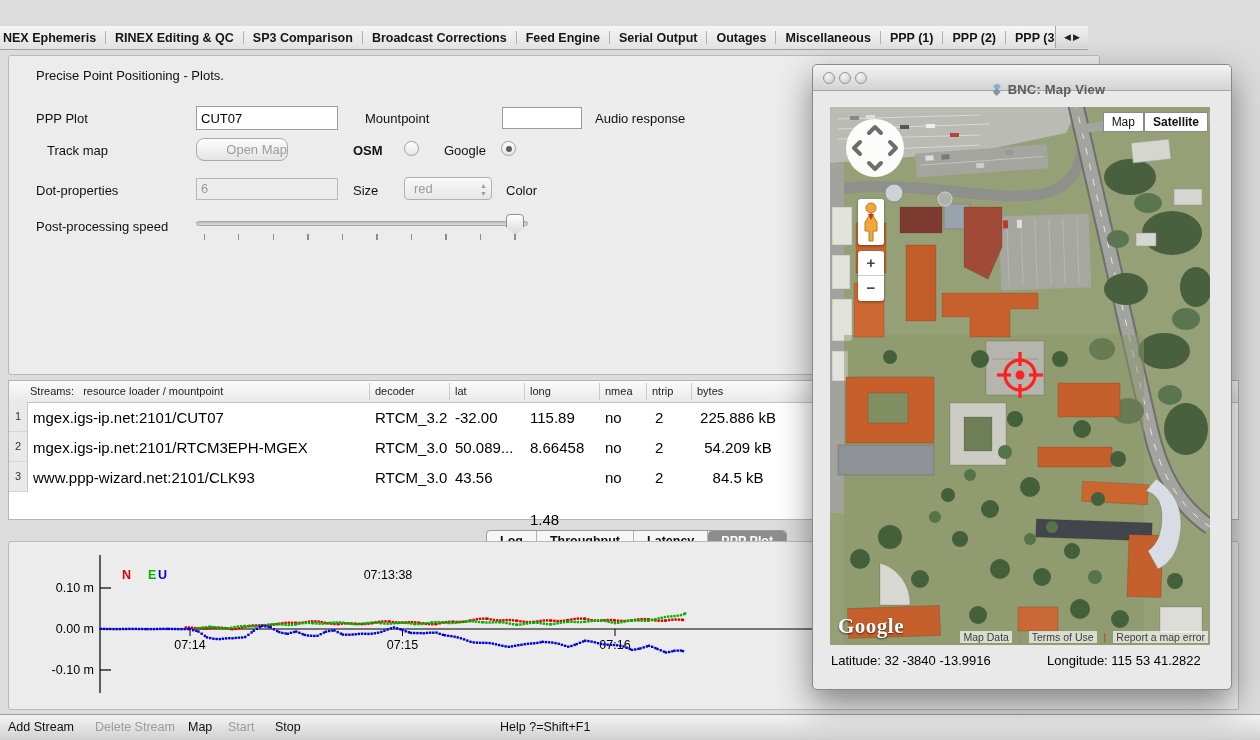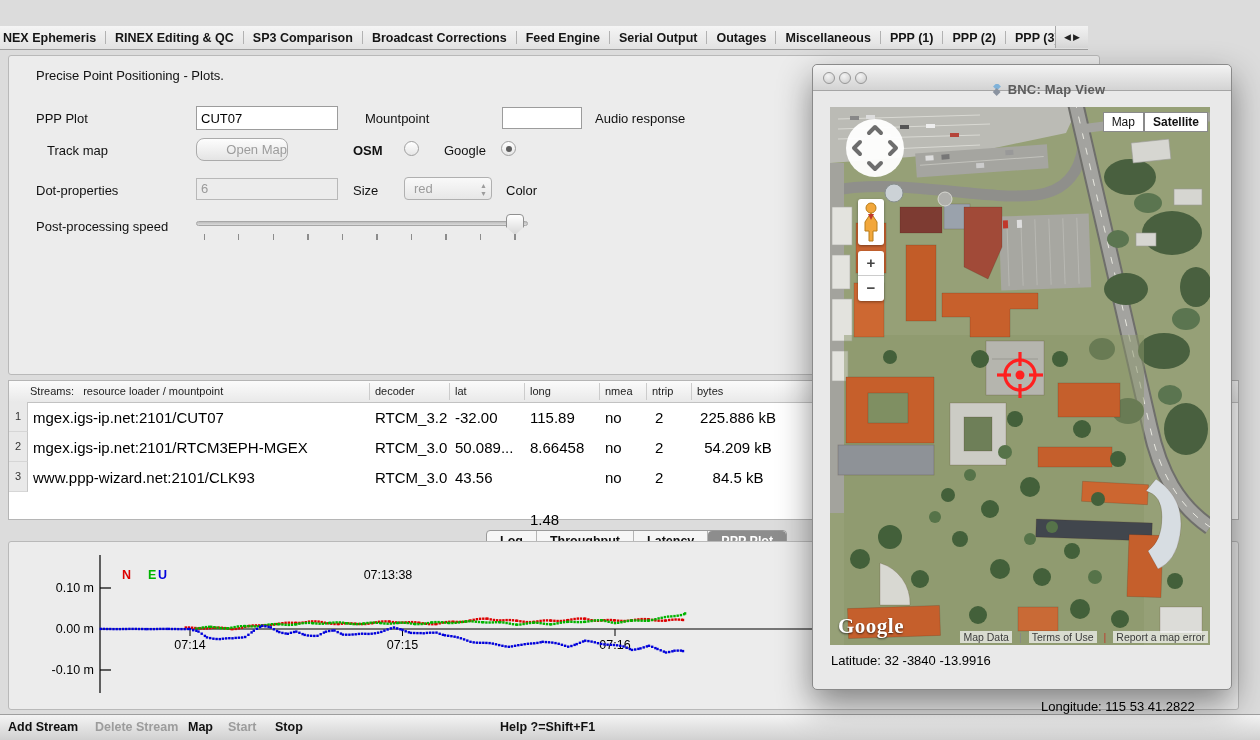--- a/index.html
+++ b/index.html
@@ -66,21 +66,21 @@
   #viewtabs .seg:last-child{border-right:none;}
   #viewtabs .seg.active{background:#8d8d8d;color:#fff;border-radius:4px;margin:0;border-right:none;}
   
   #plotpanel{left:8px;top:541px;width:1231px;height:169px;}
   #plotsvg{position:absolute;left:0;top:0;}
   .pt{font:12.5px "Liberation Sans",sans-serif;fill:#000;}
   .ptb{font:bold 12.5px "Liberation Sans",sans-serif;}
   
   .footer{position:absolute;left:0;top:714px;width:1260px;height:26px;
     background:linear-gradient(#f4f4f4,#cfcfcf);border-top:1px solid #9e9e9e;}
-  .fbtn{position:absolute;top:5px;font-size:12.5px;font-weight:bold;color:#111;}
+  .fbtn{position:absolute;top:5px;font-size:12.5px;font-weight:normal;color:#111;}
   .fbtn.disabled{color:#9c9c9c;}
   
   #mapwin{position:absolute;left:812px;top:64px;width:420px;height:626px;background:#e9e9e9;
     border:1px solid #8a8a8a;border-radius:5px;box-shadow:0 14px 34px rgba(0,0,0,.45);box-sizing:border-box;}
   #mapwin .mtbar{position:absolute;left:0;top:0;width:100%;height:26px;border-radius:5px 5px 0 0;
     background:linear-gradient(#f3f3f3,#d3d3d3);border-bottom:1px solid #a5a5a5;box-sizing:border-box;}
   #map{position:absolute;left:17px;top:42px;width:380px;height:538px;overflow:hidden;background:#96a077;}
   .ctl{position:absolute;background:#fff;border-radius:3px;box-shadow:0 1px 3px rgba(0,0,0,.4);}
   .maptype{position:absolute;right:2px;top:5px;display:flex;}
   .maptype .mbtn{background:#fff;border:1px solid #8a8a8a;font-size:12px;color:#111;
@@ -988,16 +988,16 @@
       <div class="attrib">
         <span>Map Data</span>
         <span class="sep">|</span>
         <span>Terms of Use</span>
         <span class="sep2">|</span>
         <span>Report a map error</span>
       </div>
     </div>
 
     <span class="latlong" style="left:18px;top:588px;">Latitude: 32 -3840 -13.9916</span>
-    <span class="latlong" style="left:228px;top:588px;margin-top:46px;">Longitude: 115 53 41.2822</span>
+    <span class="latlong" style="left:234px;top:588px;">Longitude: 115 53 41.2822</span>
   </div>
 
 </div>
 
 </body></html>

